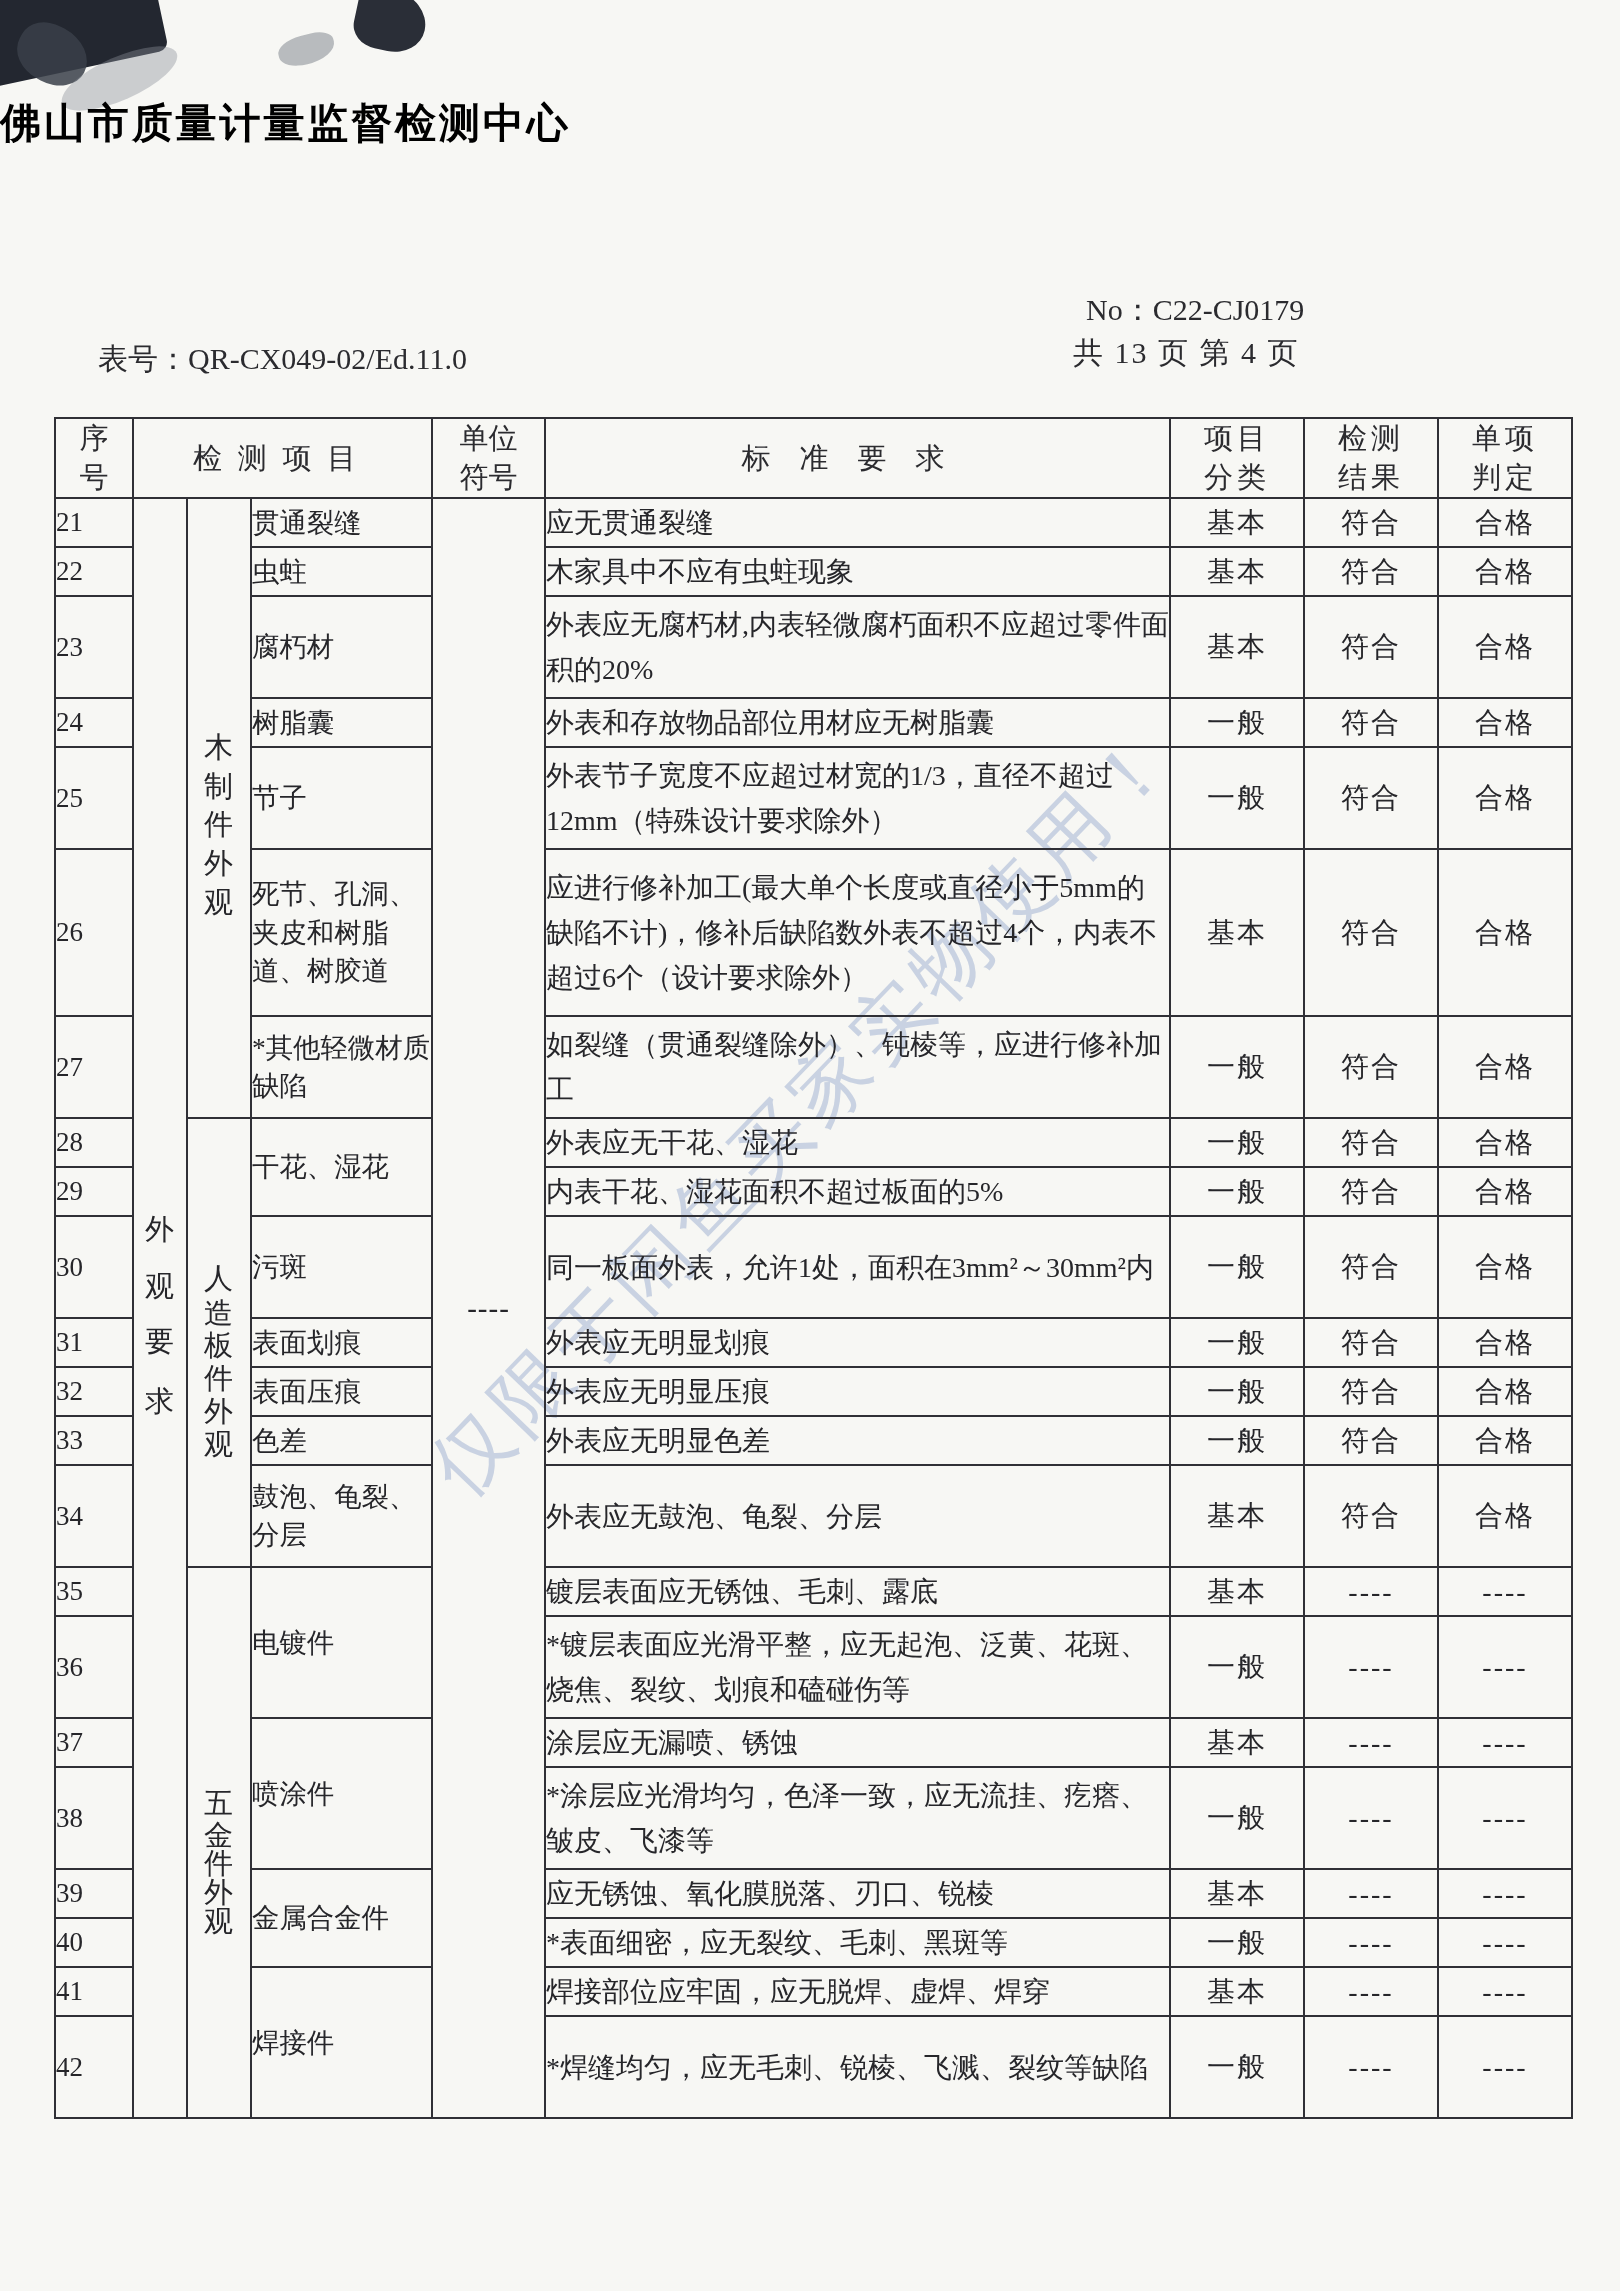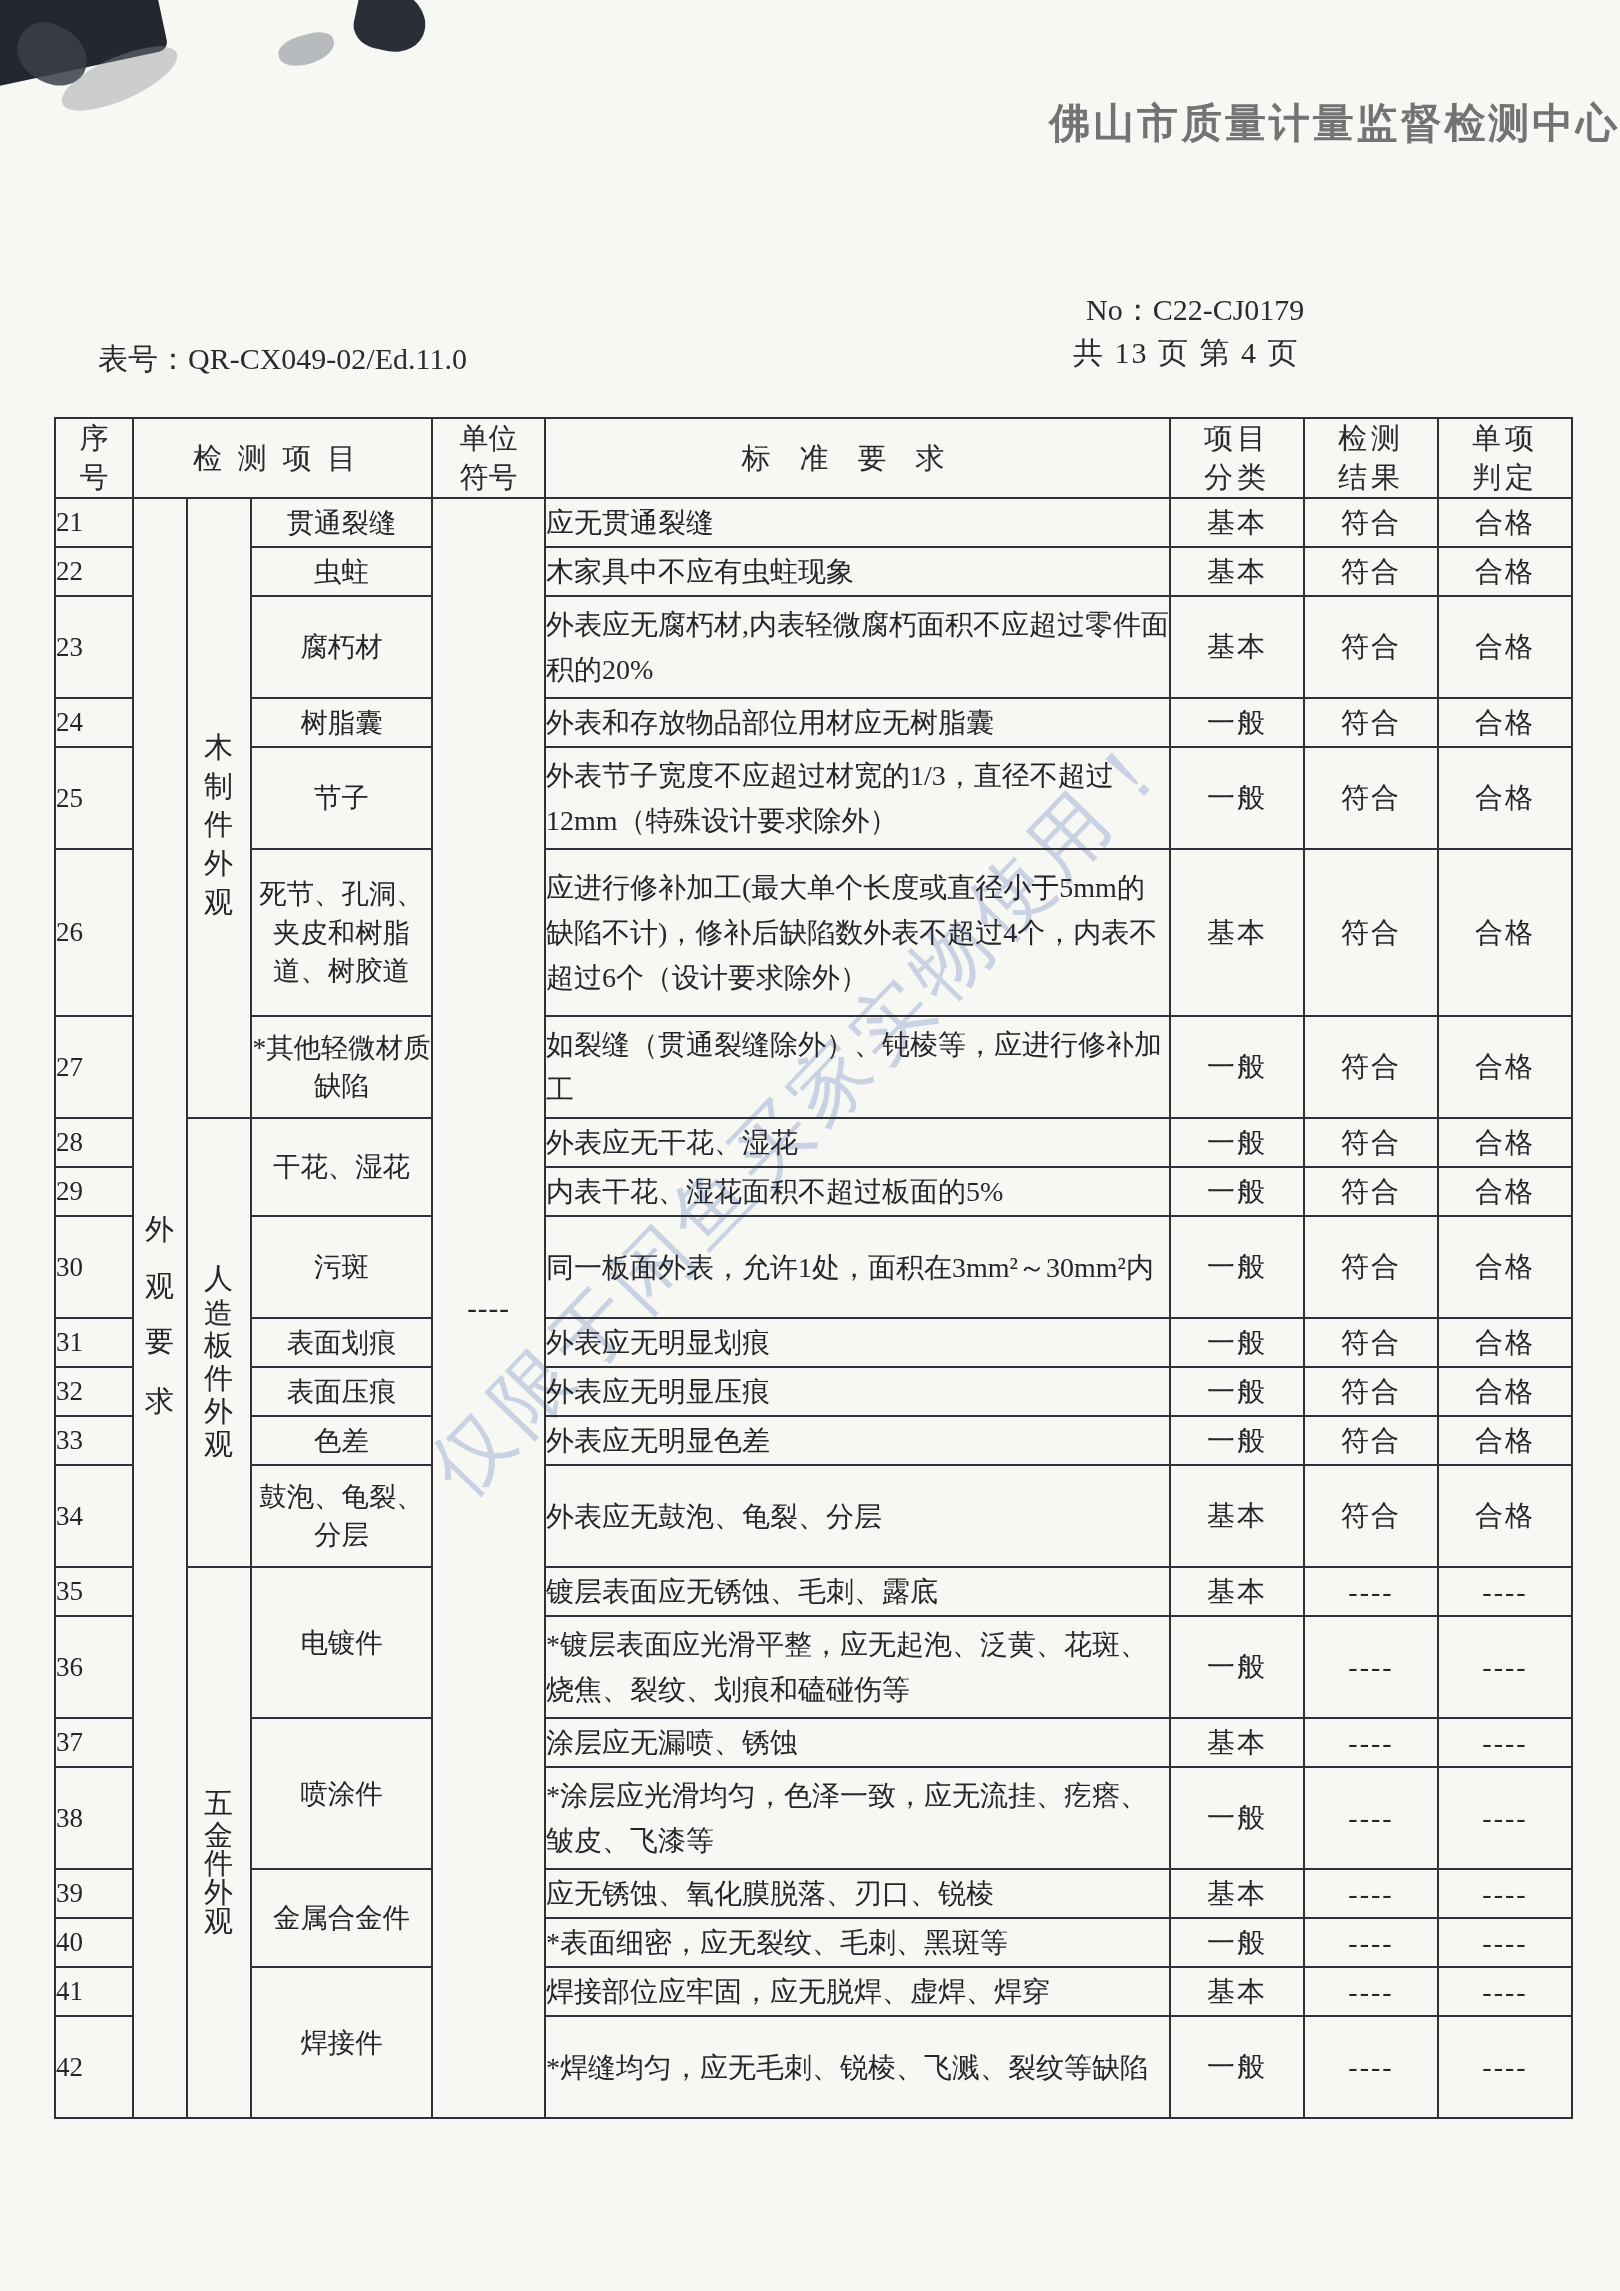--- a/index.html
+++ b/index.html
@@ -8,21 +8,21 @@
     width:1620px;height:2292px;
     margin:0 auto;
     background:#f7f7f4;
     font-family:"Liberation Serif","DejaVu Serif",serif;
     color:#26262a;
     overflow:hidden;
   }
   
   .org-title{
     position:absolute;top:96px;left:0;width:100%;
-    text-align:right;font-size:41px;font-weight:600;letter-spacing:2.9px;color:#737373;
+    text-align:left;font-size:41px;font-weight:600;letter-spacing:2.9px;color:#000000;
   }
   .report-title{
     position:absolute;top:208px;left:0;width:100%;
     text-align:center;font-size:47px;font-weight:600;
     letter-spacing:43px;padding-left:43px;box-sizing:border-box;color:#2e2e32;
   }
   .report-no{
     position:absolute;top:290px;left:1086px;
     font-size:30px;color:#2b2b2f;
   }
@@ -69,21 +69,21 @@
   tr.rd{height:102px;}
   tr.rb{height:167px;}
   .hcell{text-align:center;font-size:29px;line-height:1.35;color:#2b2b2f;}
   .h-break{display:inline-block;word-break:break-all;}
   .h-serial{width:35px;}
   .h-unit{width:71px;}
   .h-two{width:74px;letter-spacing:3.9px;}
   .h-item{letter-spacing:15.7px;padding-left:15.7px;}
   .h-std{letter-spacing:29px;padding-left:29px;}
   .c-no{text-align:left;font-size:27px;}
-  .c-item{text-align:center;font-size:27.4px;line-height:1.4;padding:3.9px 5.9px;}
+  .c-item{font-size:27.4px;line-height:1.4;padding:3.9px 5.9px;}
   .c-std{font-size:28px;line-height:1.62;padding:3.9px 7.8px 3.9px 13.7px;text-align:left;margin-left:44px;}
   .c-mid{text-align:center;font-size:28px;letter-spacing:2px;}
   .c-unit{text-align:center;font-size:29px;letter-spacing:1px;}
   .vwrap{text-align:center;}
   .vtext{
     display:inline-block;
     writing-mode:vertical-lr;
     text-orientation:upright;
     font-size:29px;
   }

